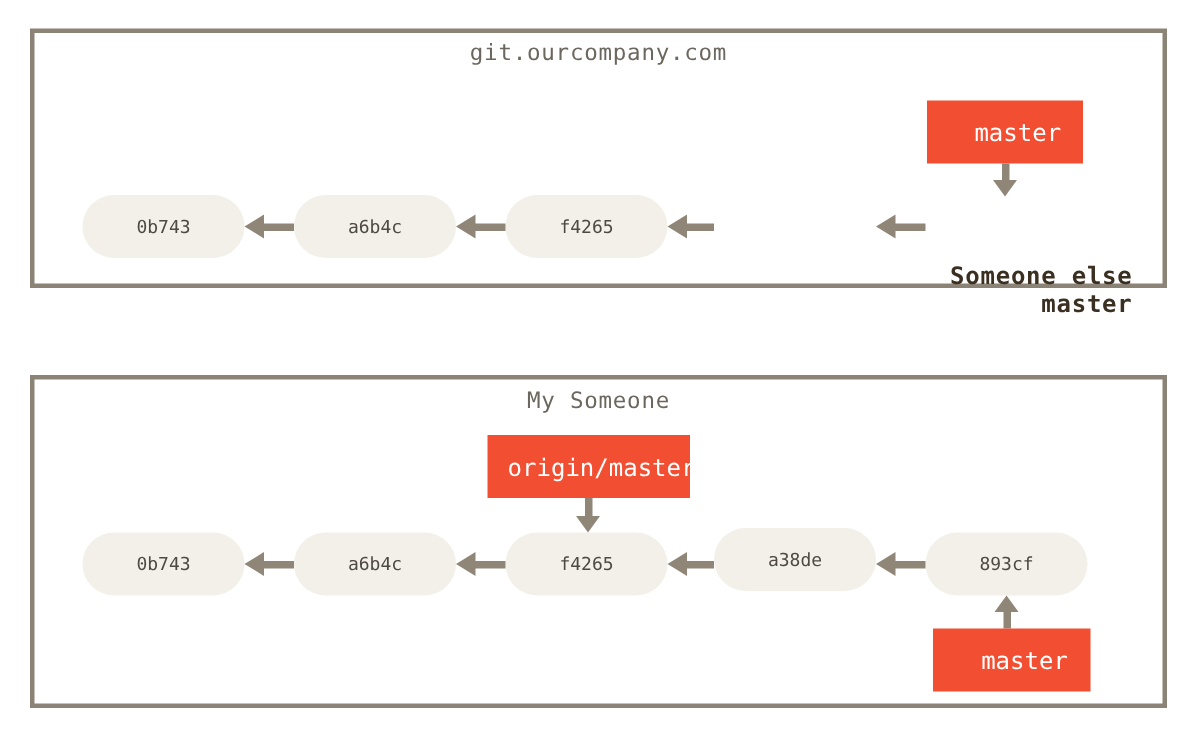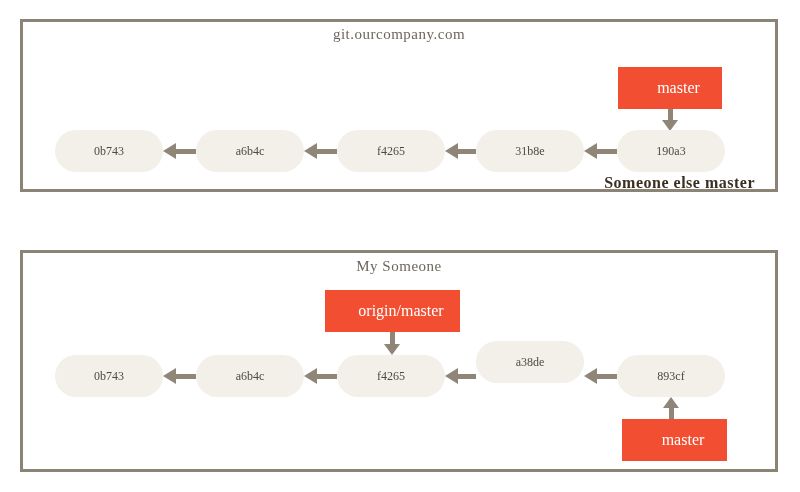--- a/index.html
+++ b/index.html
@@ -17,21 +17,20 @@
   body {
     font-family: "DejaVu Sans Mono", "Liberation Mono", monospace;
     background: var(--background);
   }
   .canvas {
     position: relative;
     width: 800px;
     height: 492px;
     background: var(--background);
     overflow: hidden;
-    font-family: Liberation Serif, serif;
   }
   .repo-box {
     position: absolute;
     border: 3px solid var(--box_border);
     background: transparent;
   }
   .box-title {
     position: absolute;
     font-size: 15px;
     color: var(--title_text);
@@ -114,22 +113,20 @@
 
   <div class="branch-label" style="left:618px; top:67px; width:104px; height:42px;">master</div>
   <div class="arrow-down" style="left:662px; top:109px; height:22px;">
     <div class="stem"></div>
     <div class="head"></div>
   </div>
 
   <div class="pill" style="left:55px;  top:130px;">0b743</div>
   <div class="pill" style="left:196px; top:130px;">a6b4c</div>
   <div class="pill" style="left:337px; top:130px;">f4265</div>
-  <div class="pill" style="left:476px; top:130px;">31b8e</div>
-  <div class="pill" style="left:617px; top:130px;">190a3</div>
 
   <div class="arrow-left" style="left:163px; top:143px; width:33px;">
     <div class="stem"></div>
       <div class="head"></div>
   </div>
   <div class="arrow-left" style="left:304px; top:143px; width:33px;">
     <div class="stem"></div>
       <div class="head"></div>
   </div>
   <div class="arrow-left" style="left:445px; top:143px; width:31px;">
@@ -149,21 +146,21 @@
 
   <div class="branch-label" style="left:325px; top:290px; width:135px; height:42px;">origin/master</div>
   <div class="arrow-down" style="left:384px; top:332px; height:23px;">
     <div class="stem"></div>
     <div class="head"></div>
   </div>
 
   <div class="pill" style="left:55px;  top:355px;">0b743</div>
   <div class="pill" style="left:196px; top:355px;">a6b4c</div>
   <div class="pill" style="left:337px; top:355px;">f4265</div>
-  <div class="pill" style="left:476px; top:341px;">a38de</div>
+  <div class="pill" style="left:476px; top:352px;">a38de</div>
   <div class="pill" style="left:617px; top:355px;">893cf</div>
 
   <div class="arrow-left" style="left:163px; top:368px; width:33px;">
     <div class="stem"></div>
       <div class="head"></div>
   </div>
   <div class="arrow-left" style="left:304px; top:368px; width:33px;">
     <div class="stem"></div>
       <div class="head"></div>
   </div>

